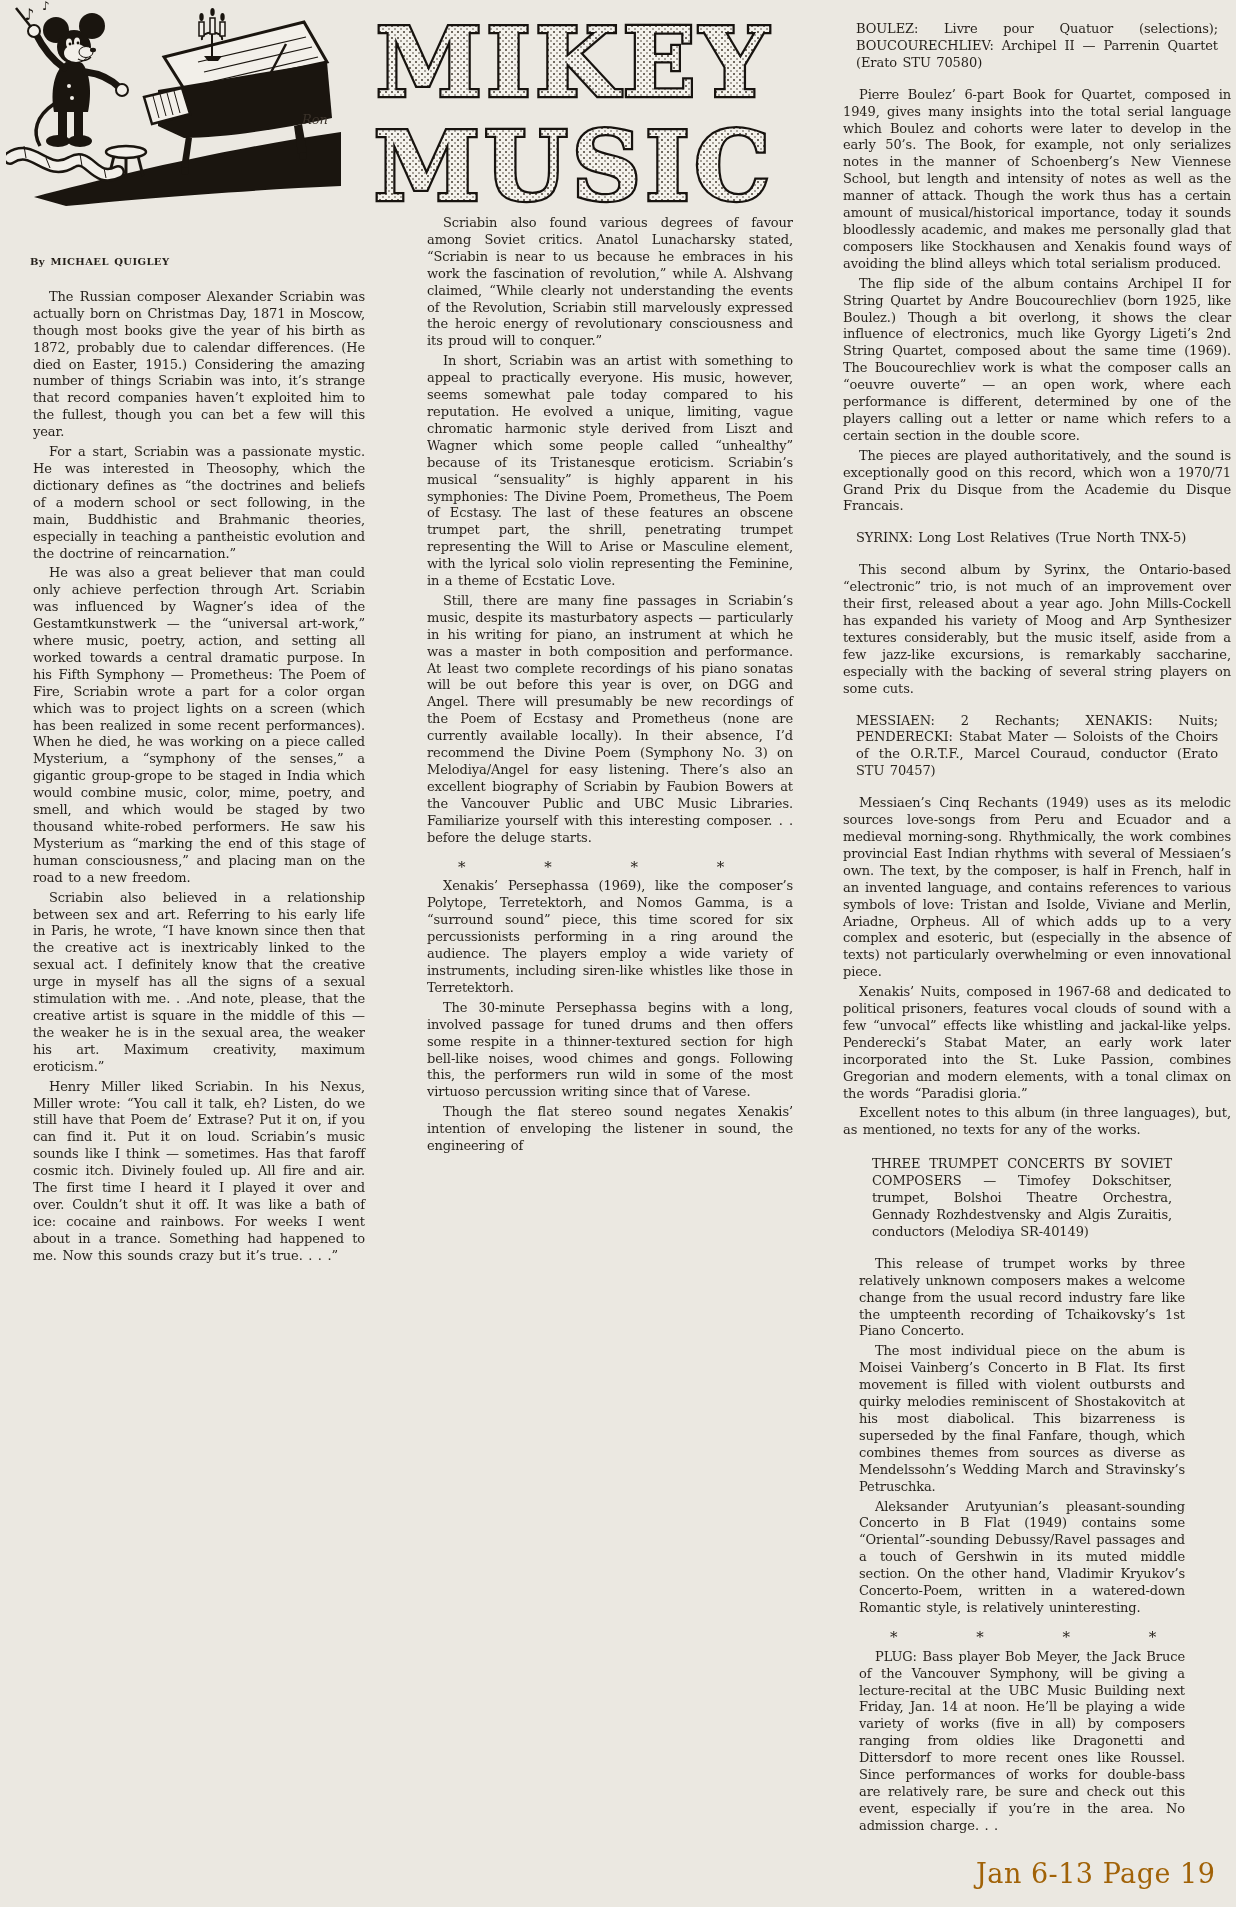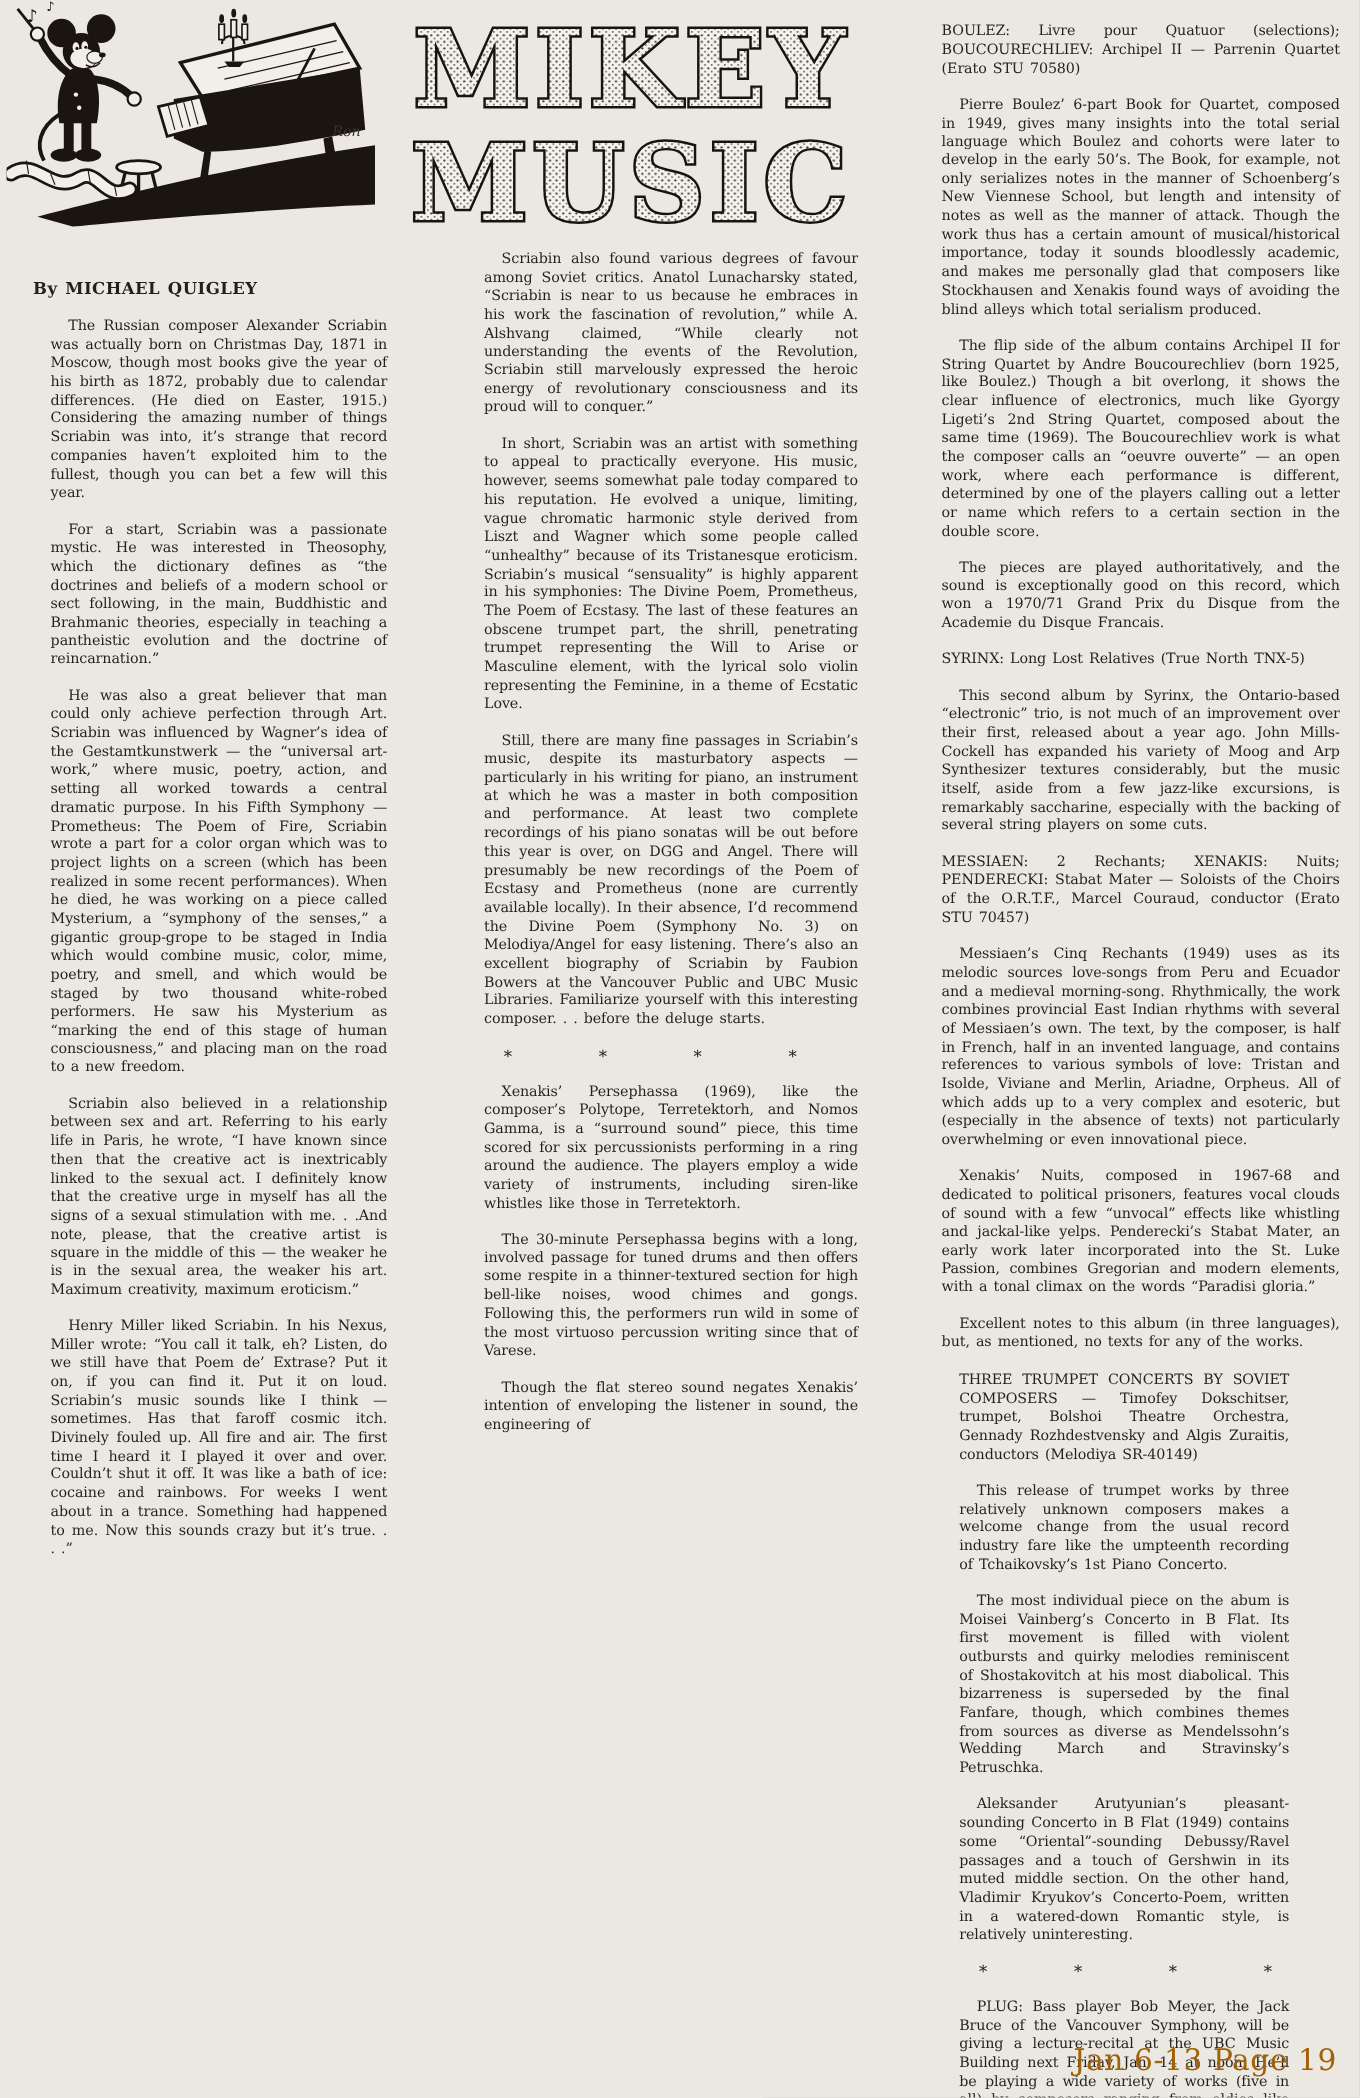--- a/index.html
+++ b/index.html
@@ -8,22 +8,22 @@
     background:#ebe8e1;
     font-family:"DejaVu Serif", serif; color:#241f19; overflow:hidden;
   }
   .col {
     position:absolute; text-align:justify; font-size:13px; line-height:16.9px;
     letter-spacing:-0.1px; word-spacing:1.5px;
   }
   #col1 { left:30px;  top:254px; width:338px; }
   #col2 { left:424px; top:212px; width:372px; }
   #col3 { left:840px; top:6px;   width:394px; }
-  .byline { font-weight:bold; font-size:15px; letter-spacing:0.4px; margin:0 0 18px 0; text-indent:0; }
-  .para { margin:16px; text-indent:16px; }
+  .byline { font-weight:bold; font-size:10px; letter-spacing:0.4px; margin:0 0 18px 0; text-indent:0; }
+  .para { margin:3px; text-indent:16px; }
   .para-cont { margin:0; text-indent:0; }
   .listing { margin:15px 16px; text-indent:0; }
   .stars { margin:12px 0 2px 34px; word-spacing:74px; font-size:15px; letter-spacing:0; }
   .trumpet-section { margin:17px 0 0 16px; padding-right:46px; }
   #illustration { position:absolute; left:6px; top:0; }
   #masthead { position:absolute; left:342px; top:6px; }
   #footer {
     position:absolute; left:976px; top:1858px; width:270px;
     font-size:27px; letter-spacing:0.5px; color:#a16207;
   }

